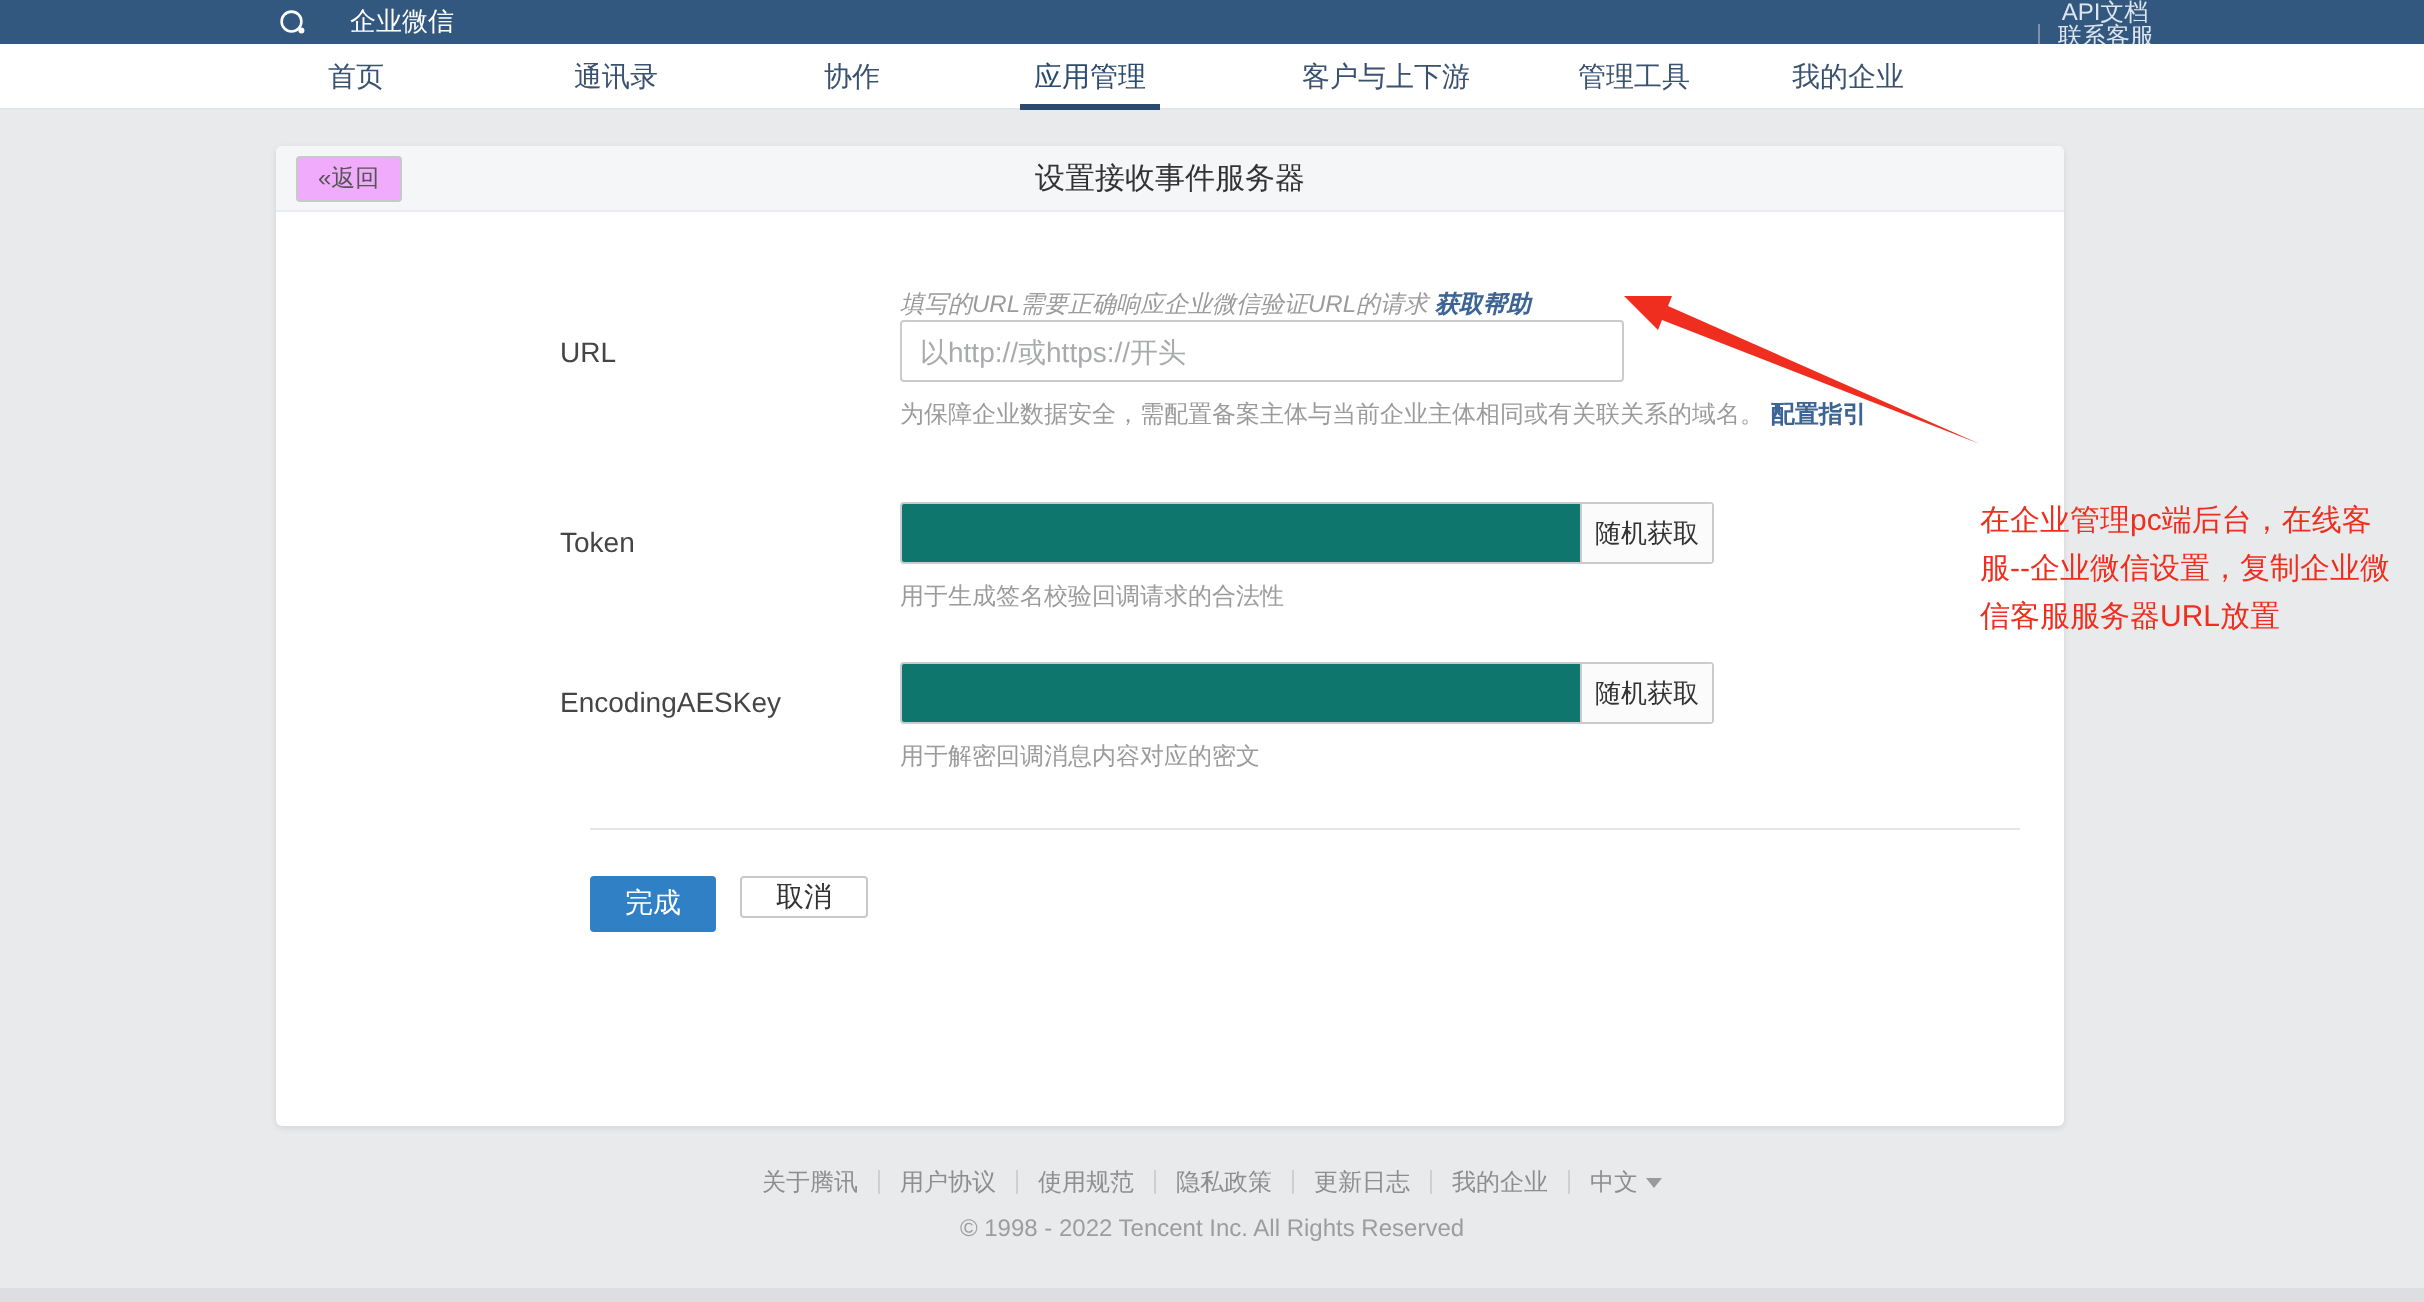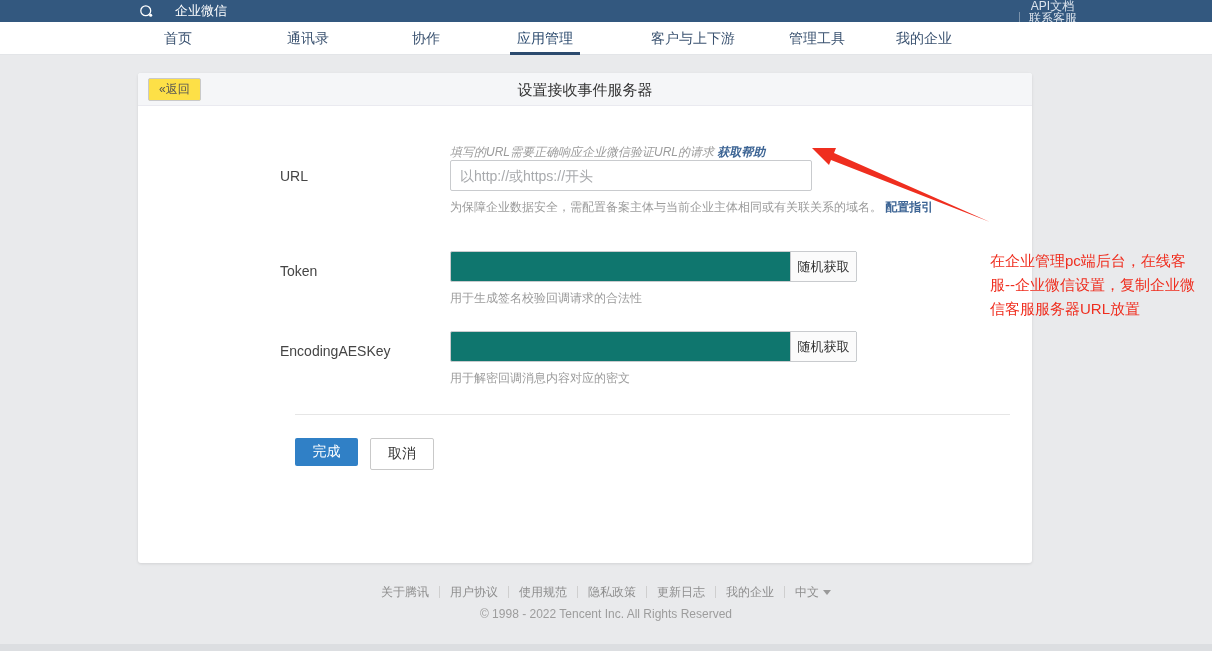--- a/index.html
+++ b/index.html
@@ -16,35 +16,35 @@
 
   
   .navbar { position:absolute; top:22px; left:0; width:100%; height:33px; background:#fff; border-bottom:1px solid #e3e5e8; }
   .nav-item { position:absolute; top:0; height:33px; line-height:32px; font-size:14px; color:#3a5270; cursor:pointer; white-space:nowrap; }
   .nav-item.active { color:#2b4a6e; }
   .nav-item.active::after { content:""; position:absolute; left:-7px; right:-7px; bottom:0; height:3px; background:#2b4a6e; }
 
   
   .card { position:absolute; left:138px; top:73px; width:894px; height:490px; background:#fff; border-radius:3px; box-shadow:0 1px 3px rgba(0,0,0,0.10); }
   .card-header { position:relative; height:33px; background:#f5f6f8; border-bottom:1px solid #eaeaf0; border-radius:3px 3px 0 0; }
-  .back-btn { position:absolute; left:10px; top:5px; height:23px; padding:0 10px; background:#fde047; border:1px solid #c9c9c9; border-radius:2px; font-size:12px; color:#555; line-height:21px; cursor:pointer; }
+  .back-btn { position:absolute; left:10px; top:5px; height:23px; padding:0 10px; background:#f0abfc; border:1px solid #c9c9c9; border-radius:2px; font-size:12px; color:#555; line-height:21px; cursor:pointer; }
   .card-title { text-align:center; line-height:33px; font-size:15px; color:#333; }
 
   .form { position:relative; width:100%; height:456px; }
   .hint { position:absolute; font-size:12px; color:#9b9b9b; white-space:nowrap; }
   .lnk { color:#3c6494; font-weight:bold; cursor:pointer; }
   .flabel { position:absolute; left:142px; font-size:14px; color:#454545; }
   .text-input { position:absolute; left:312px; width:362px; height:31px; border:1px solid #c9cbce; border-radius:2px; padding:0 9px; font-size:14px; color:#333; background:#fff; font-family:"Liberation Sans","DejaVu Sans",sans-serif; }
   .text-input::placeholder { color:#a8aaad; }
   .input-group { position:absolute; left:312px; width:407px; height:31px; display:flex; border:1px solid #c9cbce; border-radius:2px; background:#0f766e; }
   .input-group input { flex:1; border:none; outline:none; padding:0 9px; font-size:14px; color:#333; min-width:0; background:transparent; }
   .group-btn { width:66px; border:none; border-left:1px solid #c9cbce; background:#fbfbfb; font-size:13px; color:#333; cursor:pointer; font-family:inherit; }
   .divider { position:absolute; left:157px; right:22px; top:308px; border-top:1px solid #e6e6e6; }
   .btn-primary { position:absolute; left:157px; top:332px; width:63px; height:28px; background:#3080c6; border:none; border-radius:2px; color:#fff; font-size:14px; cursor:pointer; font-family:inherit; }
-  .btn-plain { position:absolute; left:232px; top:332px; width:64px; height:32px; background:#fff; border:1px solid #c9c9c9; border-radius:2px; color:#333; font-size:14px; cursor:pointer; font-family:inherit; }
+  .btn-plain { position:absolute; left:232px; top:332px; width:64px; height:21px; background:#fff; border:1px solid #c9c9c9; border-radius:2px; color:#333; font-size:14px; cursor:pointer; font-family:inherit; }
 
   
   .annotation { position:absolute; left:990px; top:249px; width:209px; font-size:15px; line-height:24px; color:#ef2e1f; }
   .arrow-overlay { position:absolute; left:0; top:0; width:1212px; height:651px; pointer-events:none; }
 
   
   .footer { position:absolute; left:0; top:582px; width:100%; text-align:center; }
   .footer-links { display:inline-flex; align-items:center; font-size:12px; color:#8e8e8e; }
   .footer-link { padding:0 10px; cursor:pointer; line-height:12px; }
   .footer-link + .footer-link { border-left:1px solid #cfcfcf; }

